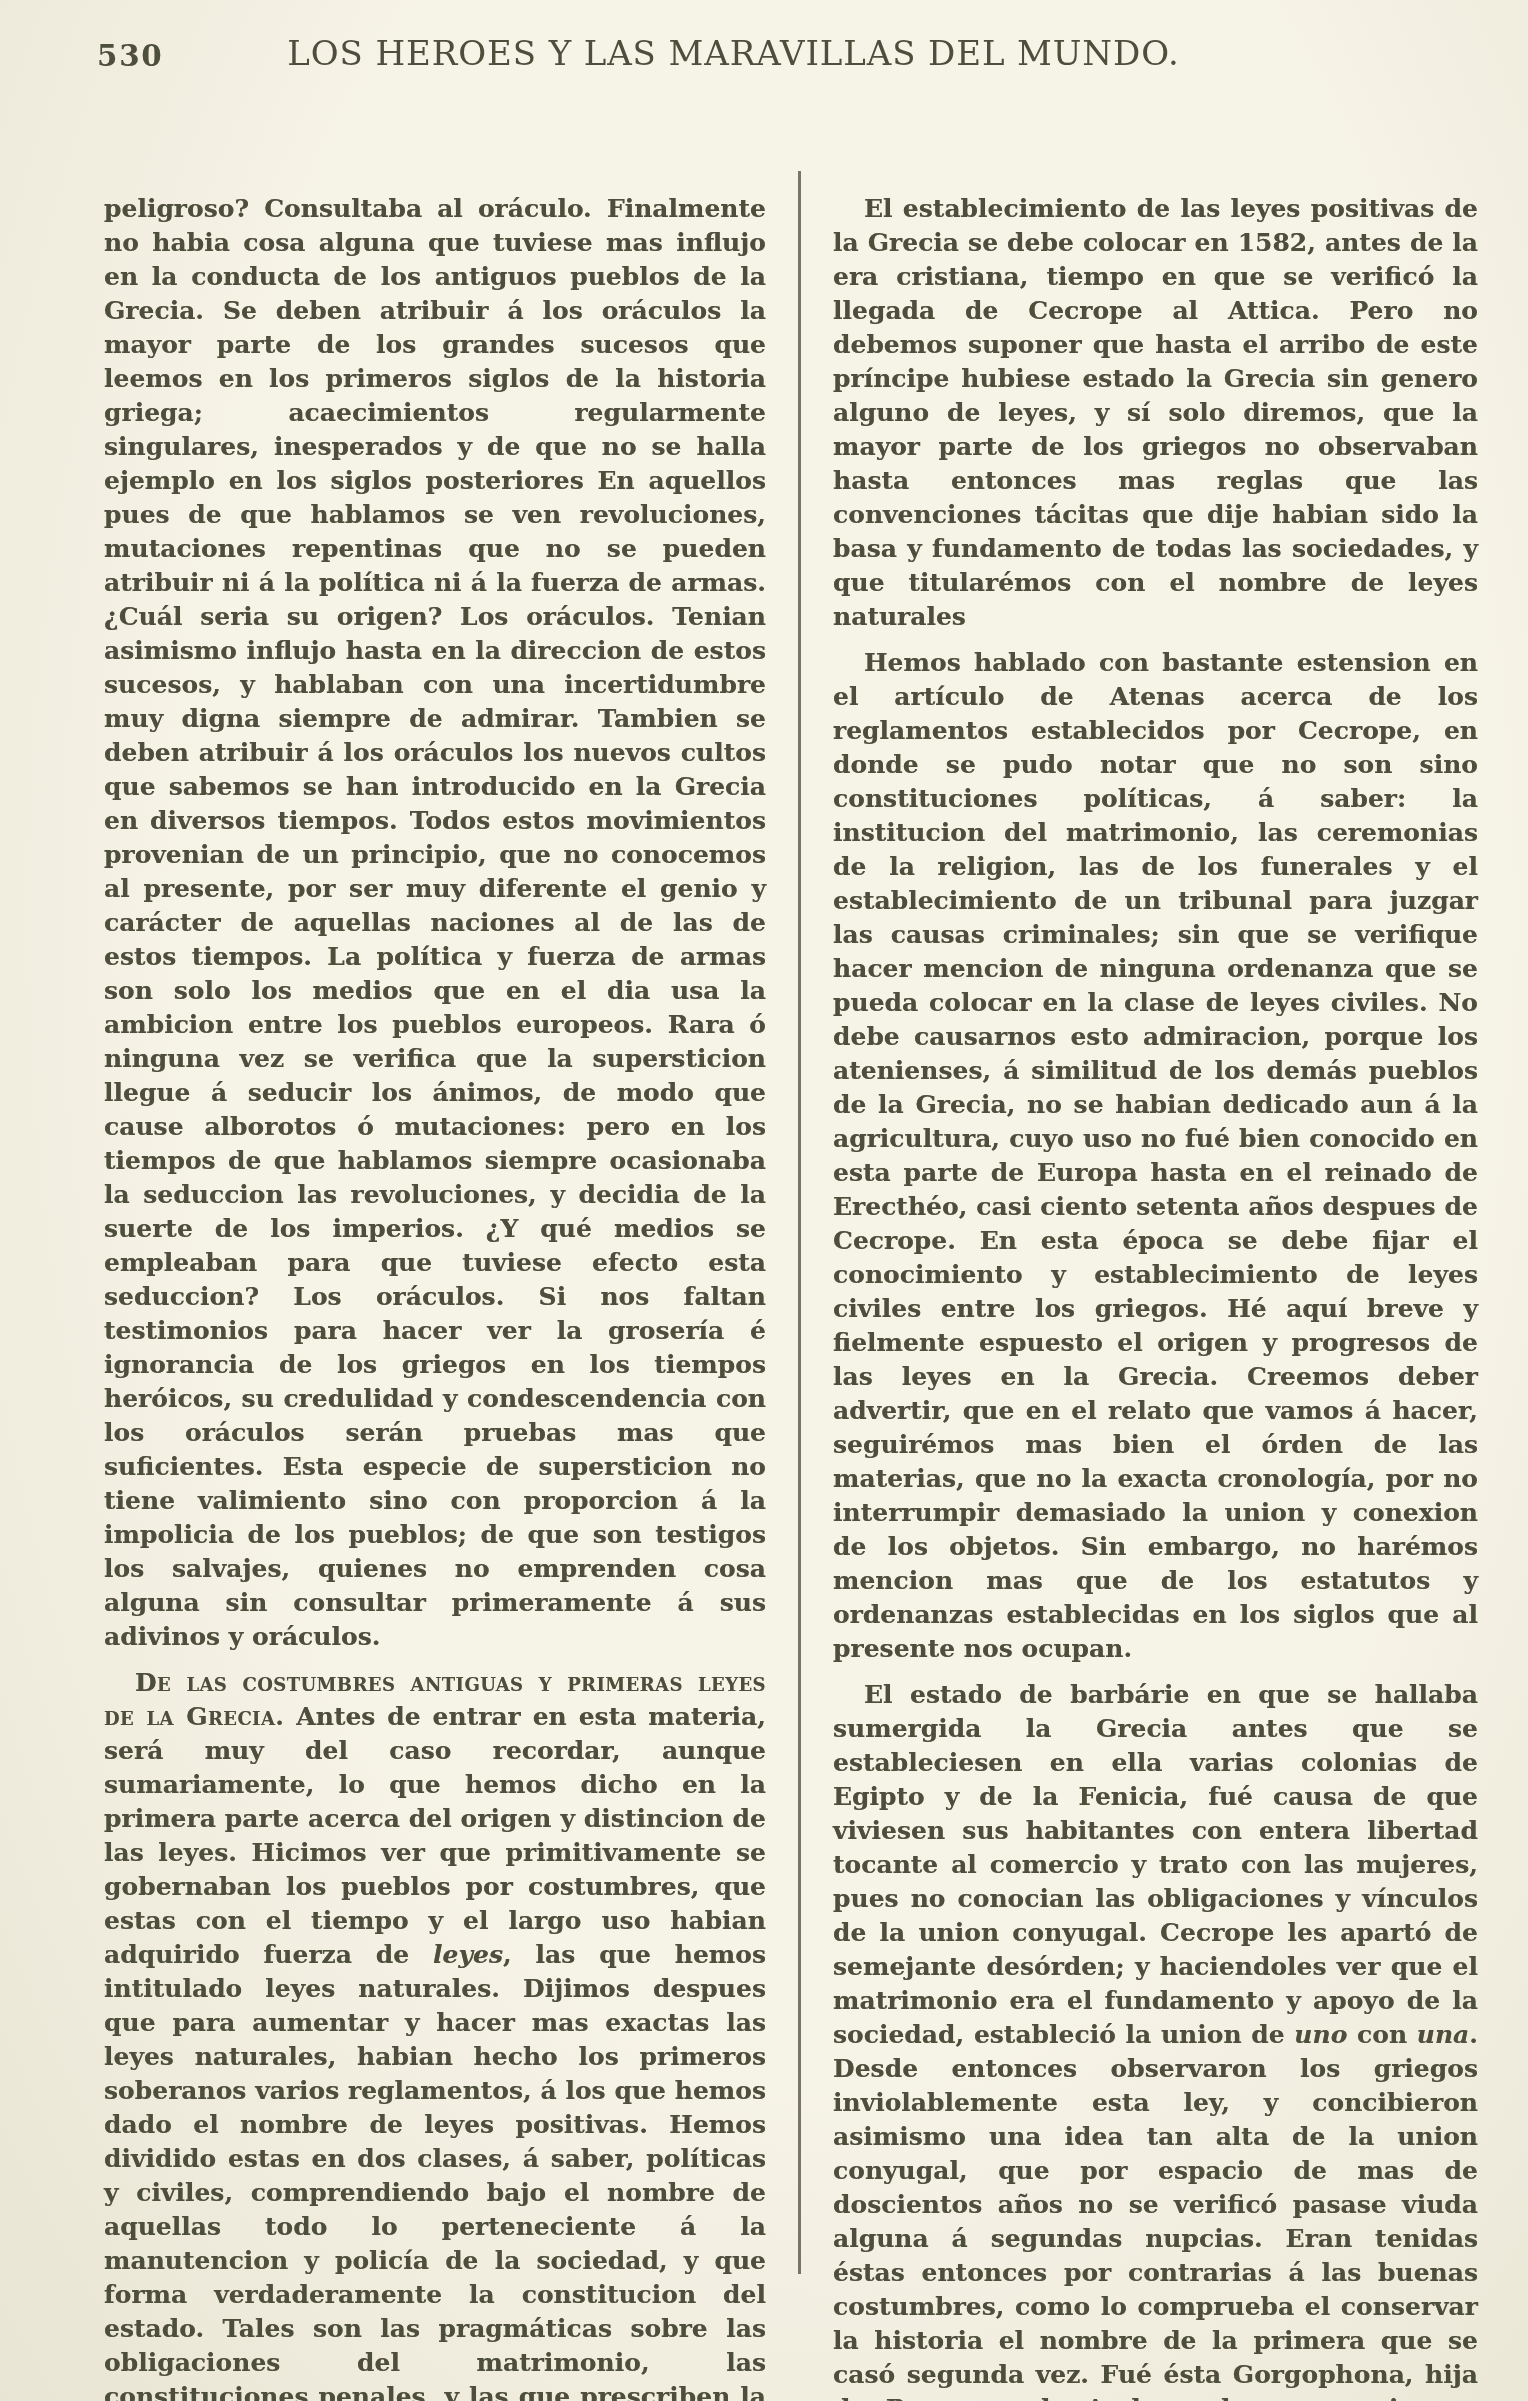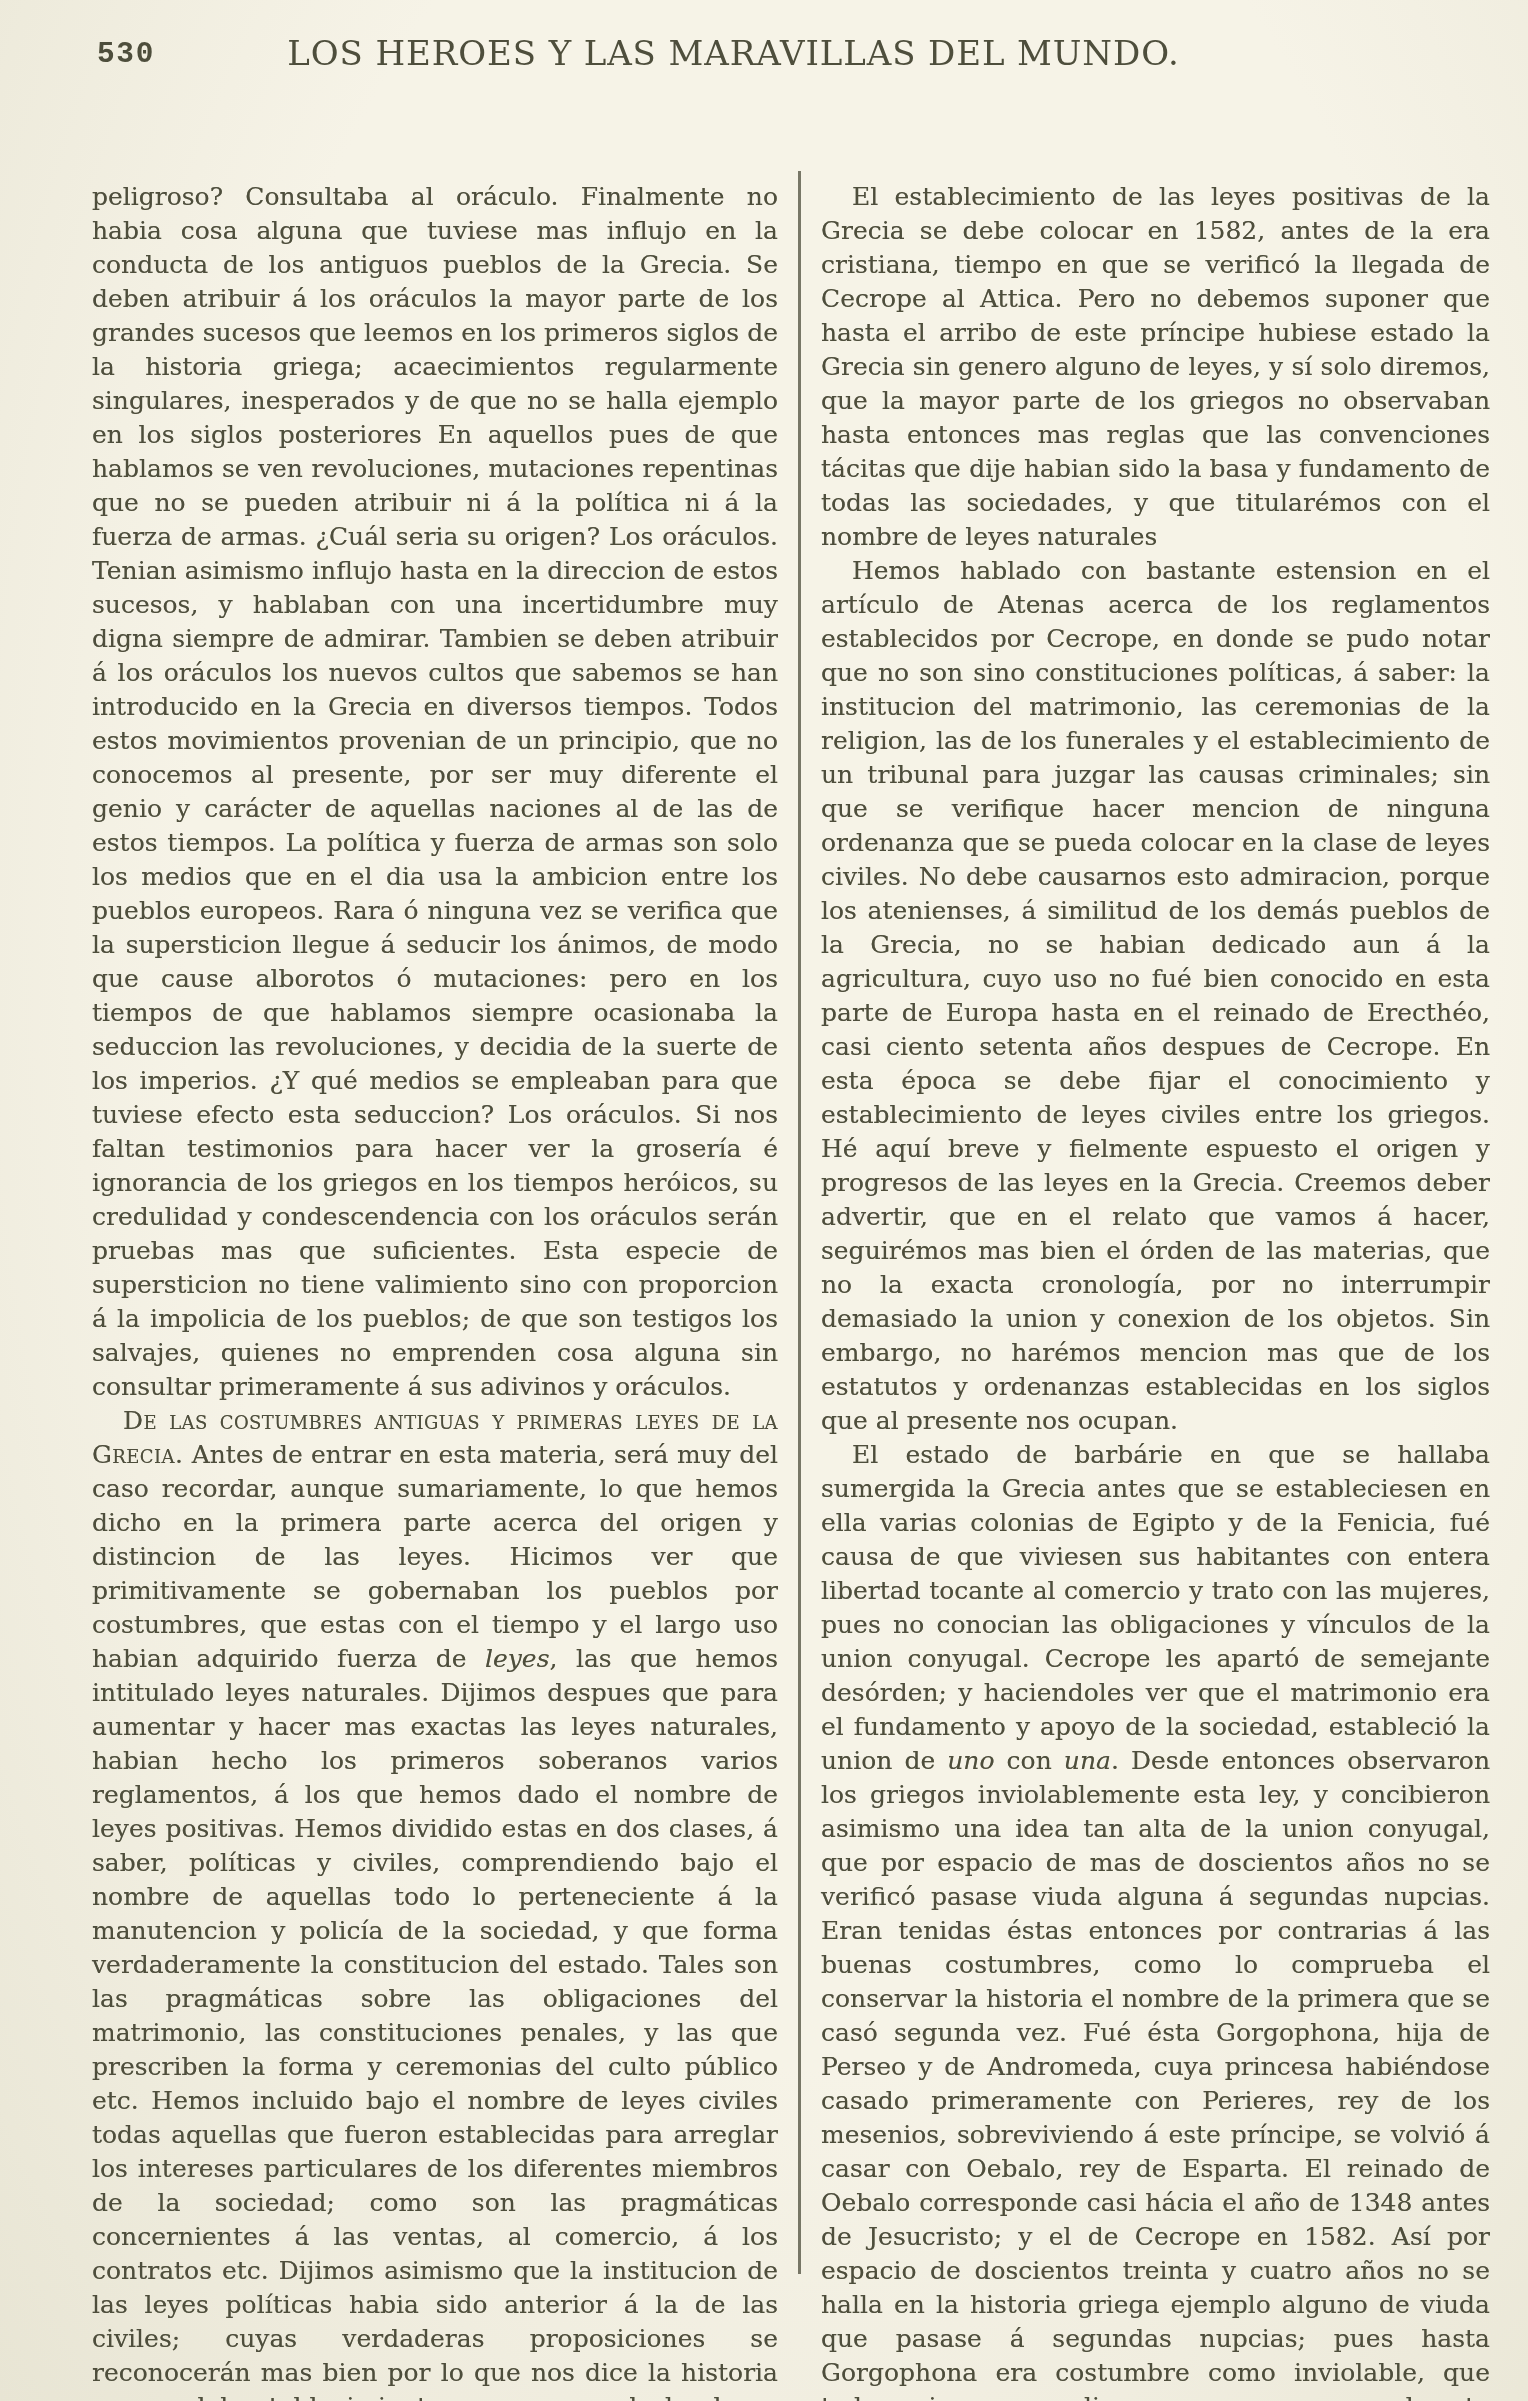--- a/index.html
+++ b/index.html
@@ -13,41 +13,40 @@
     width: 1528px; height: 2401px;
     background:
       radial-gradient(ellipse at 55% 38%, var(--paper) 0%, var(--paper) 55%, var(--paper-edge) 100%);
     color: var(--ink);
   }
   .page-number {
     position: absolute;
     left: 97px; top: 38px;
     font-size: 29.4px; font-weight: bold;
     letter-spacing: 1.7px;
-    font-family: Liberation Mono, monospace;
   }
   .running-title {
     position: absolute;
     left: 0; right: 61px; top: 33px;
     text-align: center;
     font-size: 34px; font-weight: normal;
     letter-spacing: 0.9px;
     white-space: nowrap;
   }
   .column {
     position: absolute;
     top: 180px;
     font-size: 25px;
     line-height: 34px;
     text-align: justify;
     text-shadow: 0 0 0.6px rgba(80,80,62,0.55);
   }
   .column.left  { left: 92px; width: 686px; }
   .column.right { left: 821px; width: 669px; }
-  .column p { margin: 0; }
+  .column p { margin: 12px; font-weight: bold; }
   .column p.indent { text-indent: 31px; }
   .lead-smallcaps {
     font-variant: small-caps;
     letter-spacing: 0.4px;
   }
   .italic { font-style: italic; }
   .column-divider {
     position: absolute;
     left: 798px; top: 171px;
     width: 2.6px; height: 2103px;

